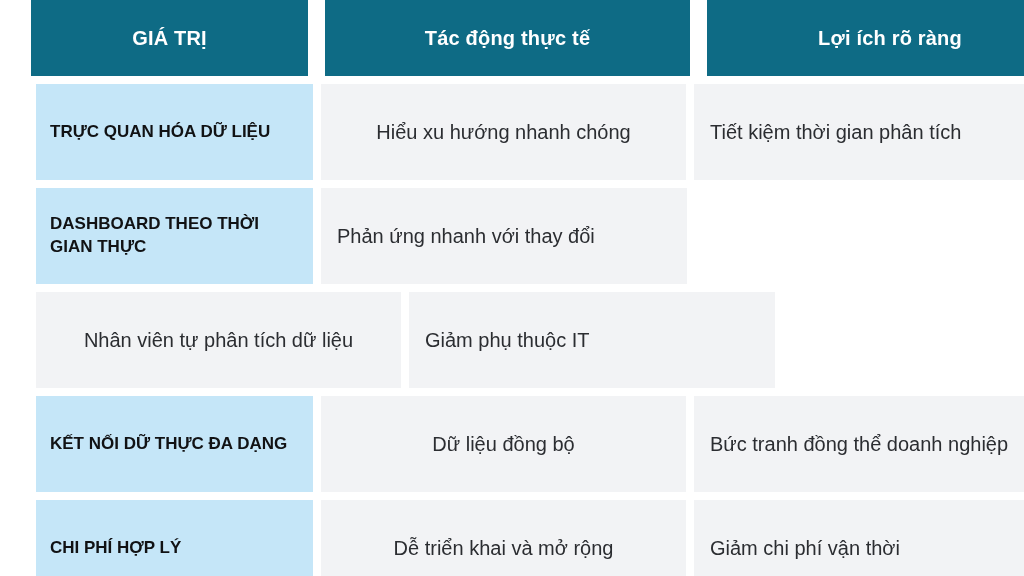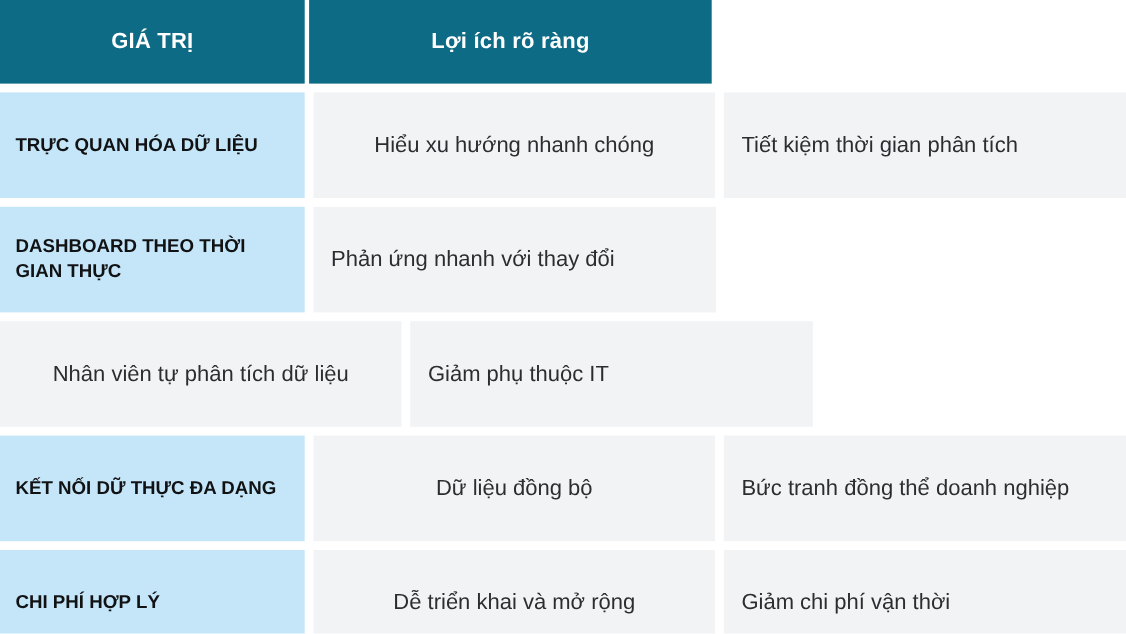--- a/index.html
+++ b/index.html
@@ -20,21 +20,22 @@
     display: flex;
     flex-direction: column;
     box-sizing: border-box;
   }
 
   
   .table-header {
     display: flex;
     height: 76px;
     flex: 0 0 76px;
-    column-gap: 4px;
+    column-gap: 17px;
+    margin-left: 31px;
   }
   .header-cell {
     background: #0E6B85;
     display: flex;
     align-items: center;
     justify-content: center;
     box-sizing: border-box;
     padding: 4px 10px;
   }
   .header-cell .header-label {
@@ -56,20 +57,21 @@
     row-gap: 8px;
     padding-top: 8px;
     box-sizing: border-box;
     flex: 1 1 auto;
   }
   .table-row {
     display: flex;
     column-gap: 8px;
     height: 96px;
     flex: 0 0 96px;
+    padding-left: 36px;
   }
   .cell {
     box-sizing: border-box;
     display: flex;
     align-items: center;
   }
   .cell.col-1 {
     width: 277px;
     flex: 0 0 277px;
     background: #C5E6F8;
@@ -107,20 +109,23 @@
   }
 </style>
 </head>
 <body>
 
 <div class="comparison-table">
 
   <div class="table-header">
     <div class="header-cell col-1">
       <span class="header-label">GIÁ TRỊ</span>
+    </div>
+    <div class="header-cell col-2">
+      <span class="header-label">Tác động thực tế</span>
     </div>
     <div class="header-cell col-3">
       <span class="header-label">Lợi ích rõ ràng</span>
     </div>
   </div>
 
   <div class="table-body">
 
     <div class="table-row">
       <div class="cell col-1">

